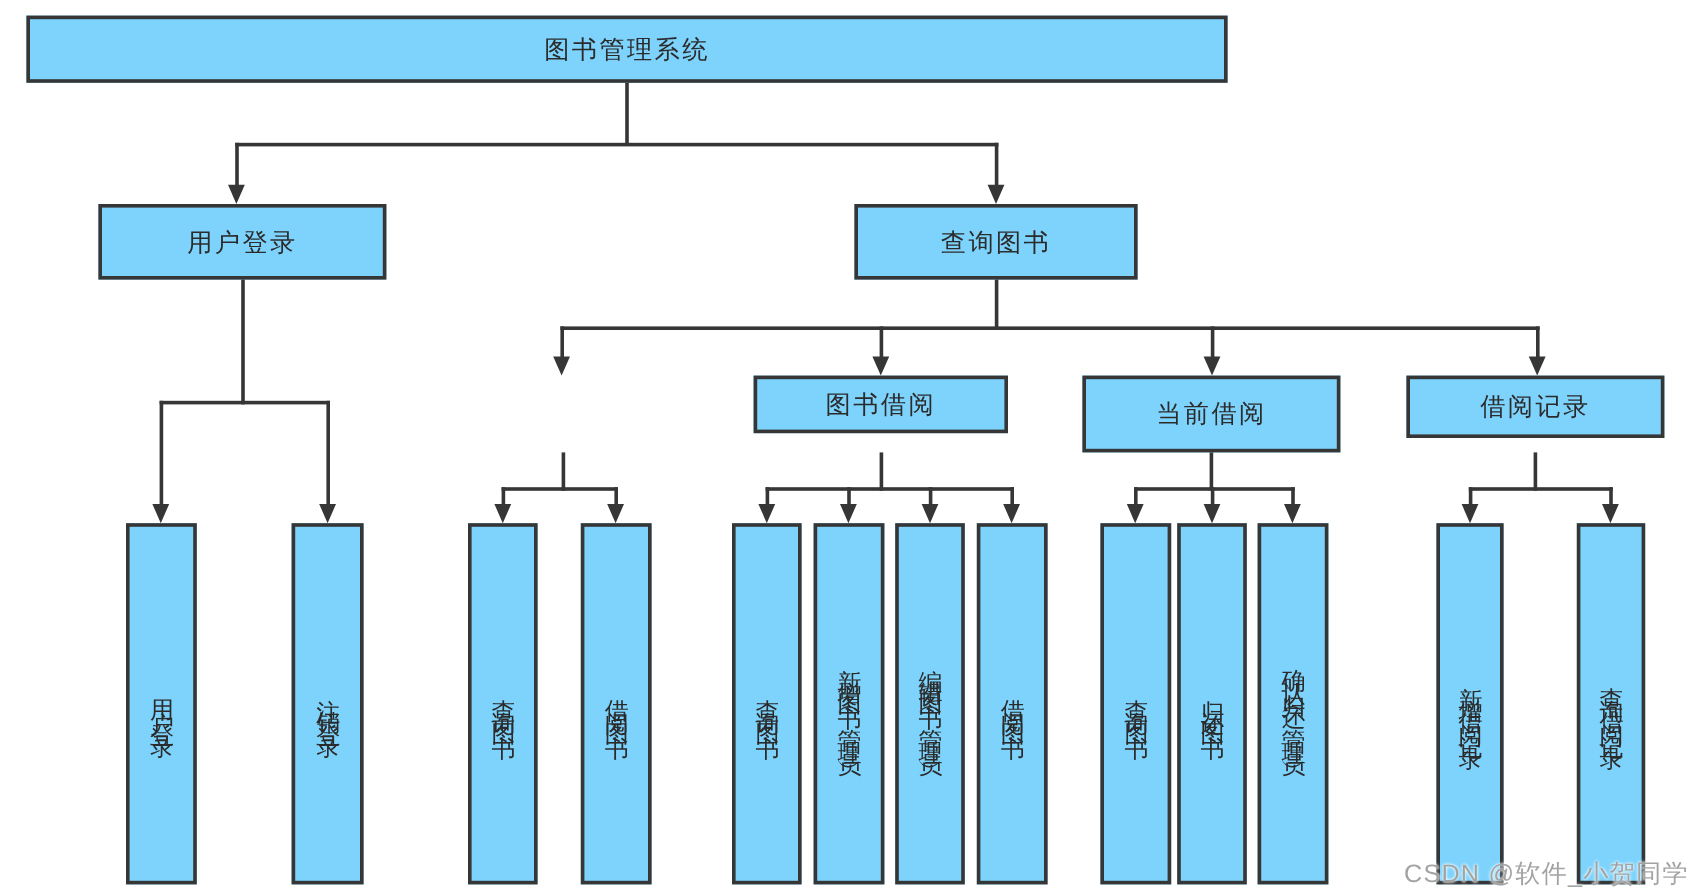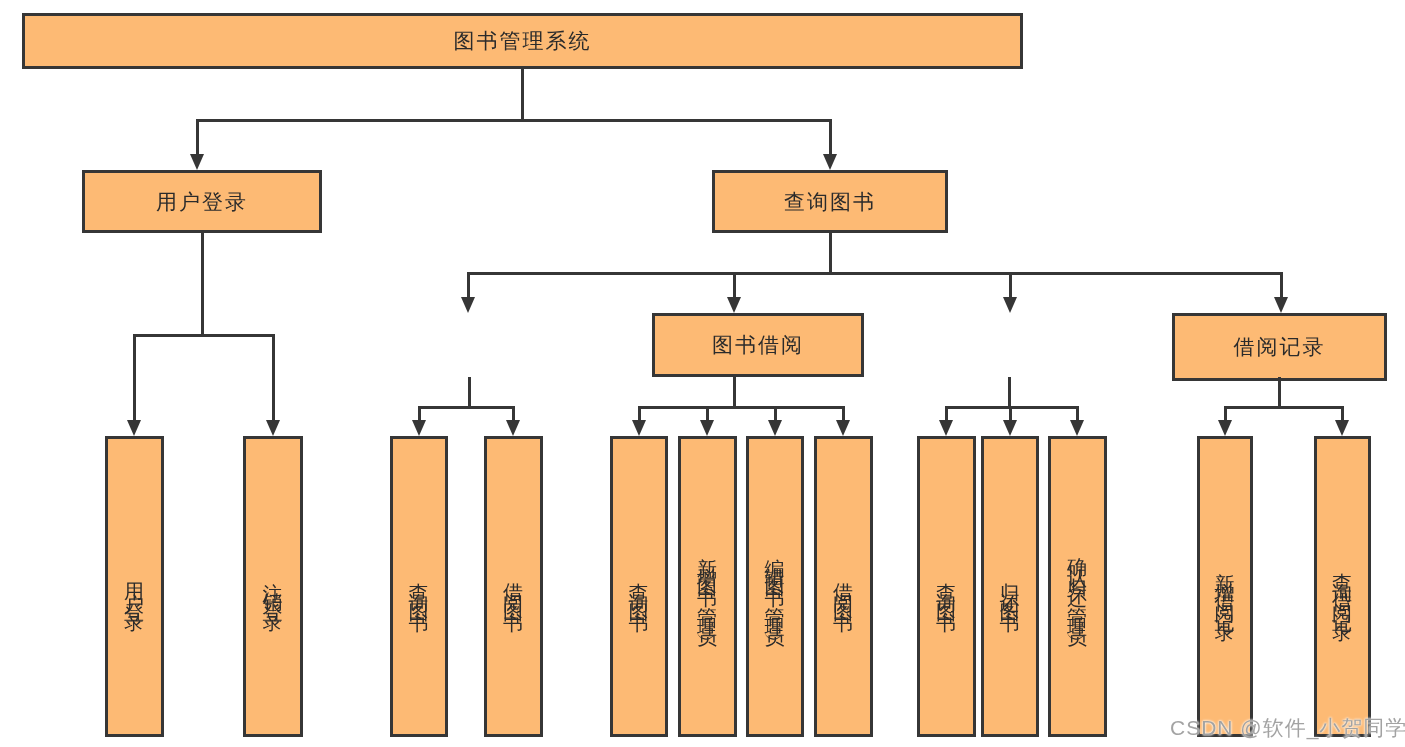--- a/index.html
+++ b/index.html
@@ -2,21 +2,21 @@
 <html><head>
 <meta charset="utf-8">
 <style>
   html,body { margin:0; padding:0; background:#ffffff; }
   .canvas {
     position:relative; width:1405px; height:747px; background:#ffffff;
     font-family:"Liberation Sans", sans-serif; overflow:hidden;
     color:#2b2b2b;
   }
   .box {
-    position:absolute; box-sizing:border-box; background:#fdba74;
+    position:absolute; box-sizing:border-box; background:#7dd3fc;
     border:3px solid #363636; display:flex; align-items:center; justify-content:center;
   }
   .hlabel { font-size:21px; letter-spacing:2px; white-space:nowrap; }
   .leaf .vtext {
     writing-mode:vertical-rl; text-orientation:mixed;
     font-size:20px; letter-spacing:10px; line-height:1; white-space:nowrap;
   }
   .vl { position:absolute; width:3px; background:#363636; }
   .hl { position:absolute; height:3px; background:#363636; }
   .arr {
@@ -39,24 +39,27 @@
     <span class="hlabel">图书管理系统</span>
   </div>
 
   <div class="box" style="left:82px; top:170px; width:240px; height:63px;">
     <span class="hlabel">用户登录</span>
   </div>
   <div class="box" style="left:712px; top:170px; width:236px; height:63px;">
     <span class="hlabel">查询图书</span>
   </div>
 
-  <div class="box" style="left:628px; top:313px; width:212px; height:64px;margin-left:24px;">
+  <div class="box" style="left:628px; top:313px; width:212px; height:48px;">
     <span class="hlabel">图书借阅</span>
   </div>
-  <div class="box" style="left:1172px; top:313px; width:215px; height:68px;">
+  <div class="box" style="left:902px; top:313px; width:215px; height:64px;">
+    <span class="hlabel">当前借阅</span>
+  </div>
+  <div class="box" style="left:1172px; top:313px; width:215px; height:52px;">
     <span class="hlabel">借阅记录</span>
   </div>
 
   <div class="box leaf" style="left:105px; top:436px; width:59px; height:301px;">
     <span class="vtext">用户登录</span>
   </div>
   <div class="box leaf" style="left:243px; top:436px; width:60px; height:301px;">
     <span class="vtext">注销登录</span>
   </div>
 

